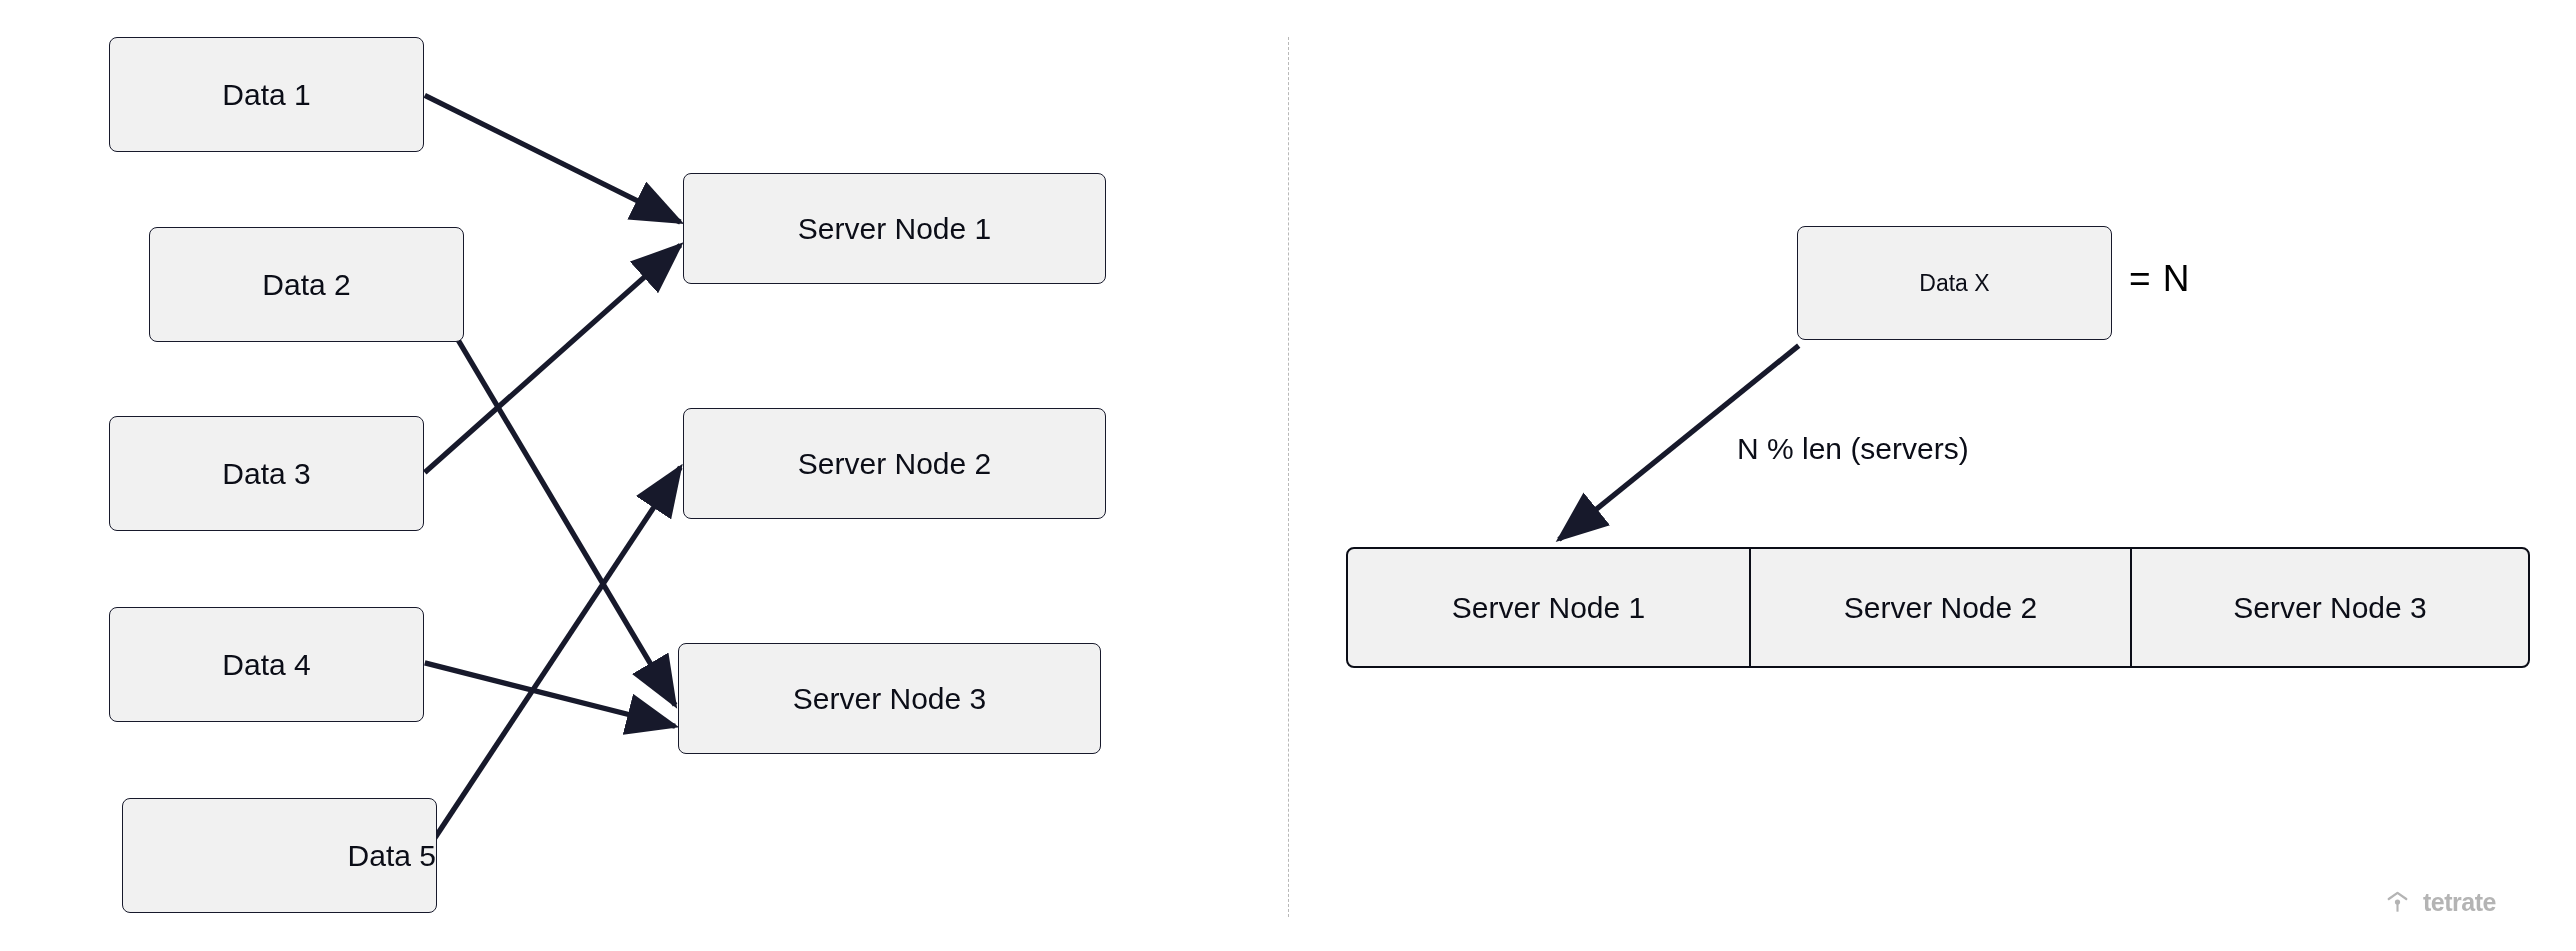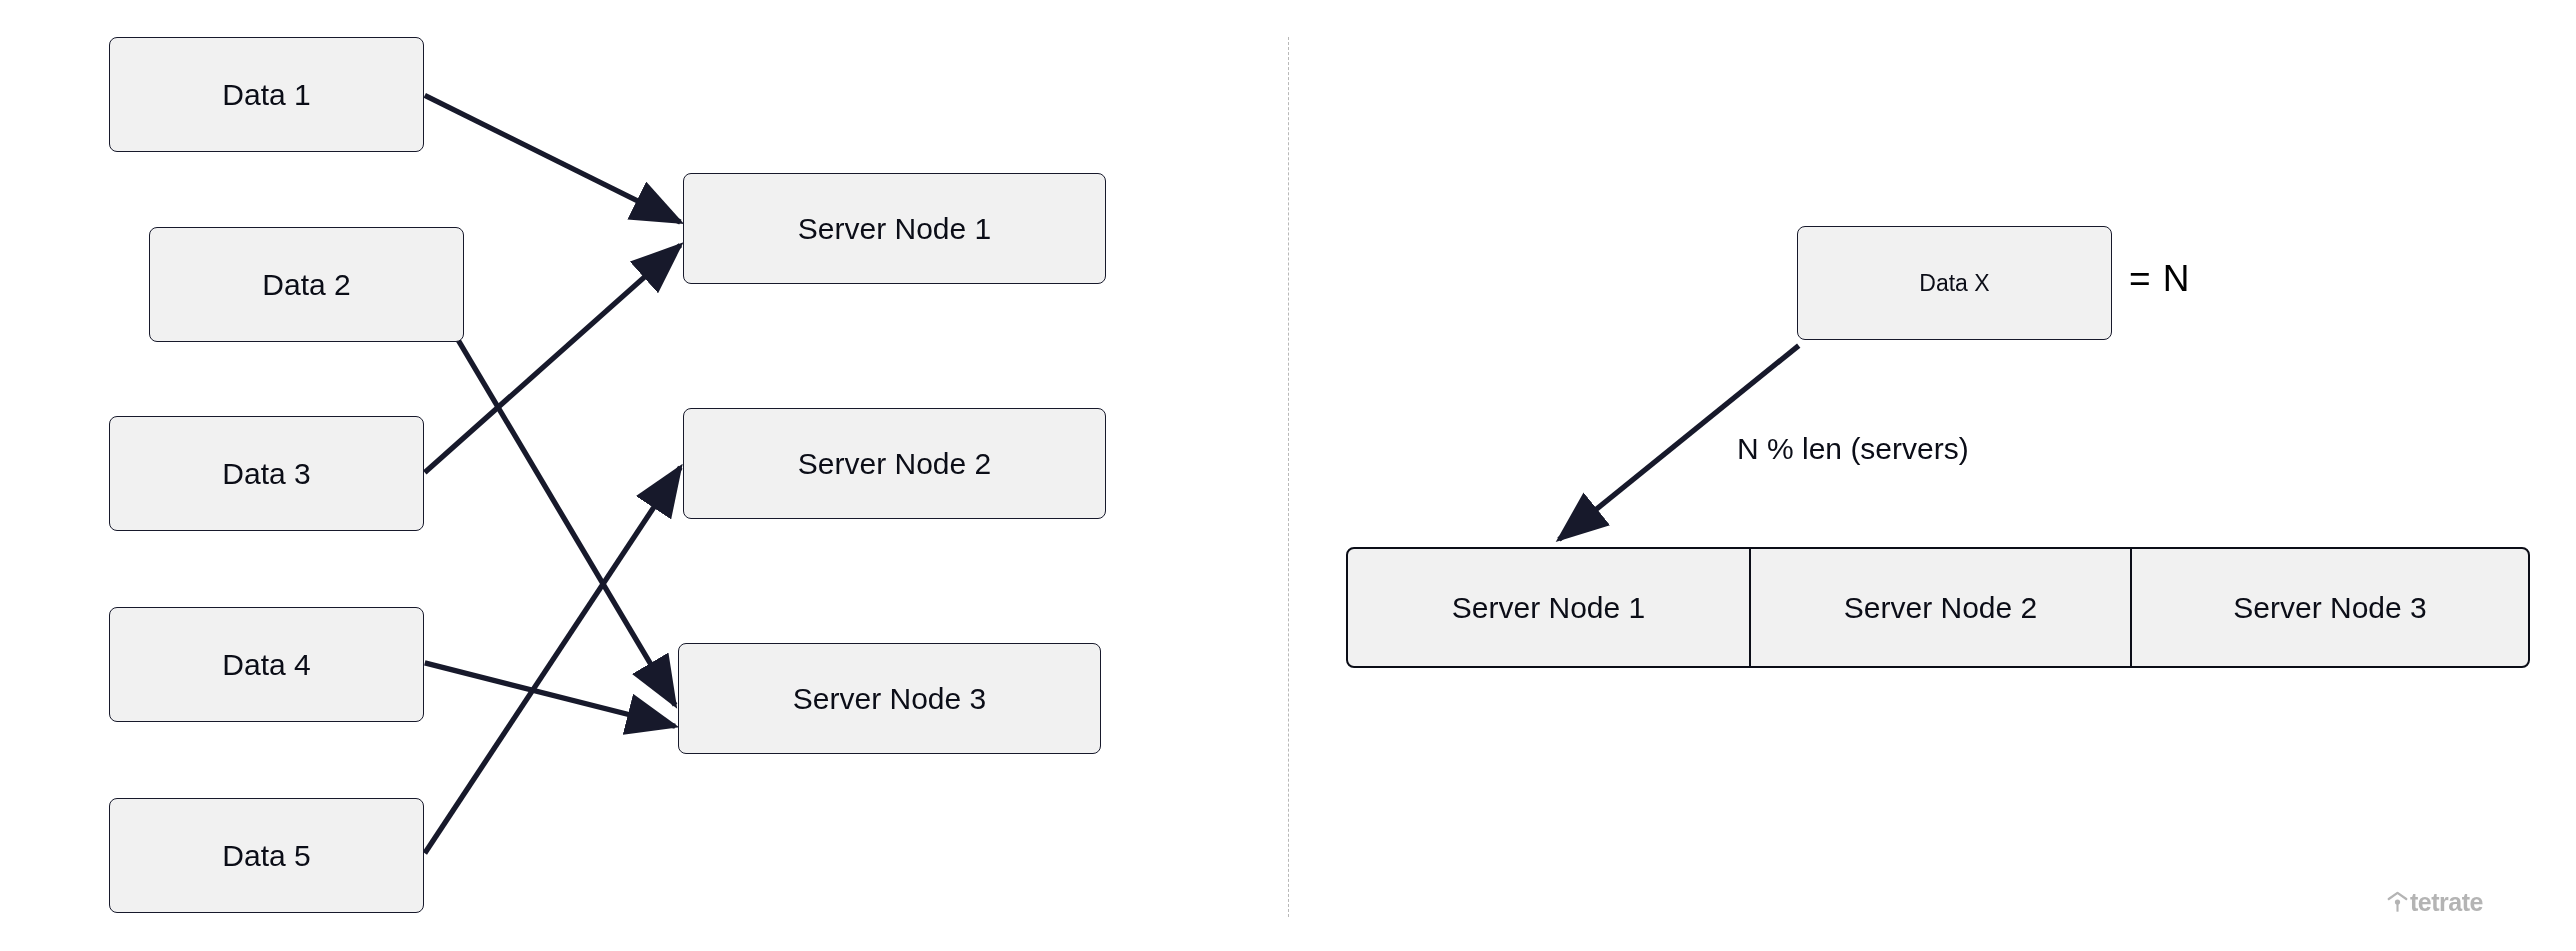--- a/index.html
+++ b/index.html
@@ -94,21 +94,21 @@
     width: 2576px;
     height: 952px;
     pointer-events: none;
   }
   #brand {
     position: absolute;
     left: 2387px;
     top: 890px;
     display: flex;
     align-items: center;
-    gap: 2px;
+    gap: 15px;
     color: #b4b4b4;
     justify-content: space-between;
   }
   #brand .brand-text {
     font-size: 25px;
     font-weight: bold;
     letter-spacing: -0.5px;
     line-height: 1;
   }
   #brand .brand-mark {
@@ -147,21 +147,21 @@
   </div>
   <div class="node-box data-box" style="left:109px; top:227px;margin-left:40px;">
     <span>Data 2</span>
   </div>
   <div class="node-box data-box" style="left:109px; top:416px;">
     <span>Data 3</span>
   </div>
   <div class="node-box data-box" style="left:109px; top:607px;">
     <span>Data 4</span>
   </div>
-  <div class="node-box data-box" style="left:109px; top:798px;">
+  <div class="node-box data-box" style="left:122px; top:798px;justify-content:flex-end;">
     <span>Data 5</span>
   </div>
 
   <div class="node-box server-box" style="left:683px; top:173px;">
     <span>Server Node 1</span>
   </div>
   <div class="node-box server-box" style="left:683px; top:408px;">
     <span>Server Node 2</span>
   </div>
   <div class="node-box server-box" style="left:678px; top:643px;">

